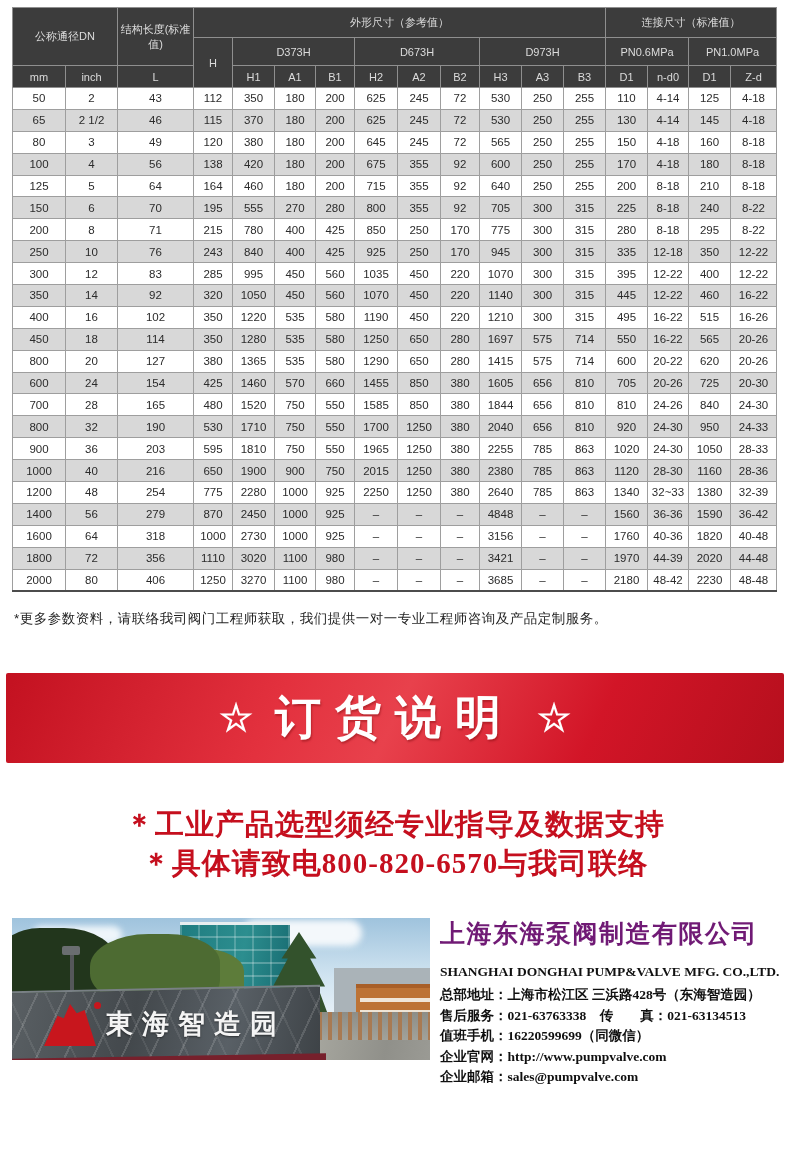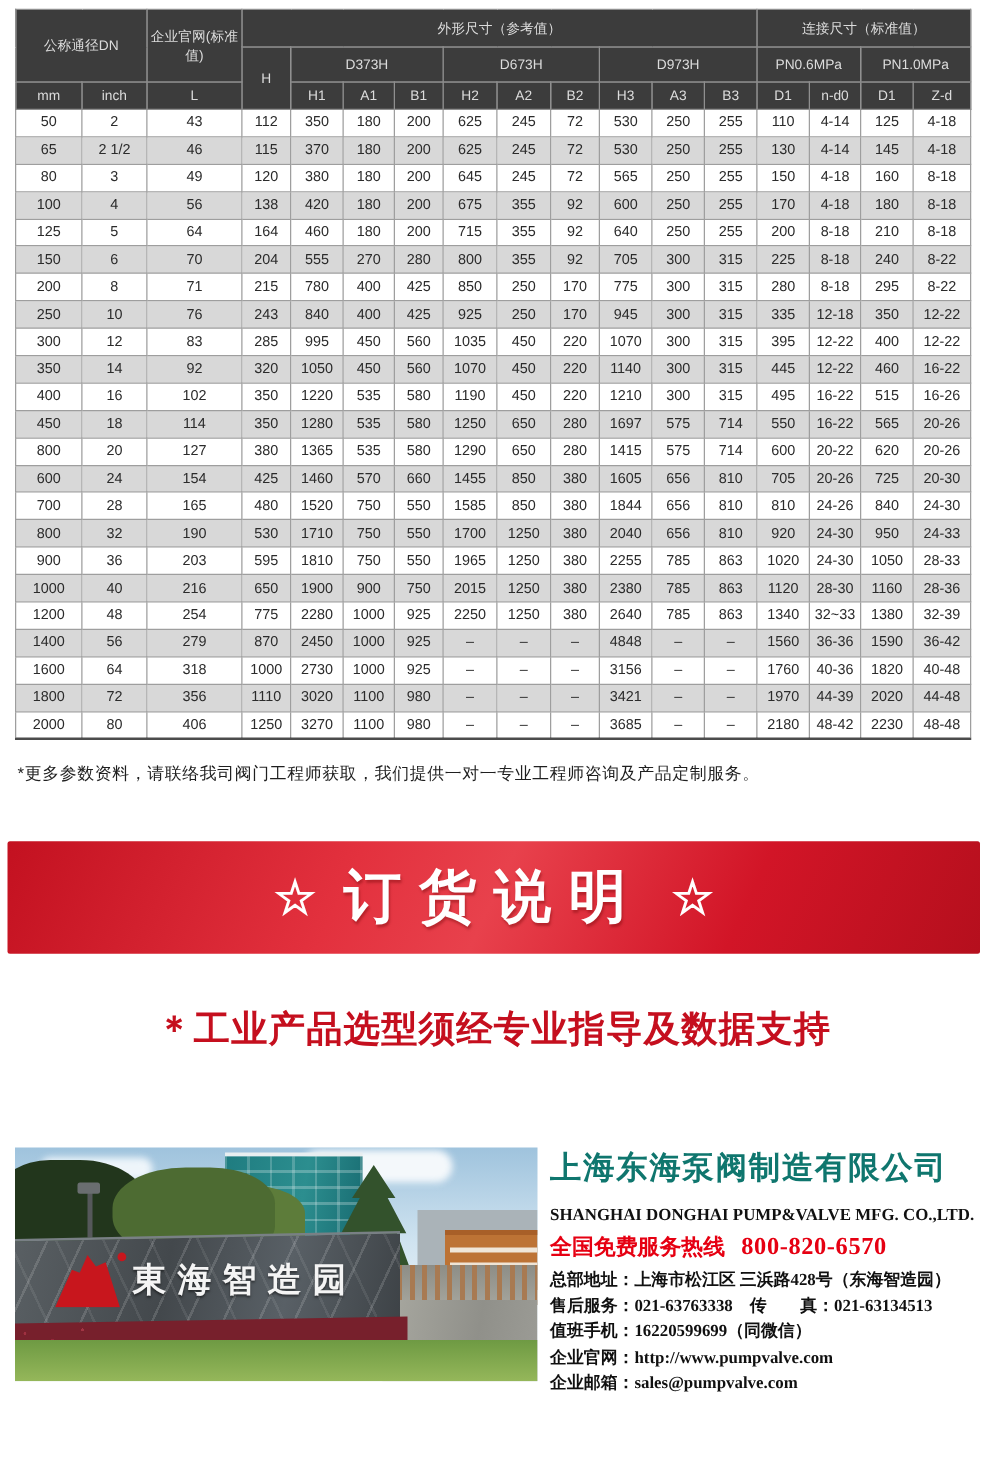--- a/index.html
+++ b/index.html
@@ -38,21 +38,21 @@
   .banner .star{color:#fff;font-size:38px;font-weight:bold;margin:0 22px;}
   .banner .title{color:#fff;font-size:46px;font-weight:bold;letter-spacing:14px;
     font-family:"Liberation Sans",sans-serif;text-shadow:1px 2px 2px rgba(100,0,0,.35);}
 
   
   .slogans{position:absolute;left:0;top:805px;width:790px;text-align:center;
     font-family:"Liberation Serif",serif;font-weight:bold;color:#c50f1e;}
   .slogans .line{font-size:29px;line-height:39px;letter-spacing:1px;}
 
   
-  .photo{position:absolute;left:12px;top:918px;width:418px;height:187px;overflow:hidden;
+  .photo{position:absolute;left:12px;top:918px;width:418px;height:142px;overflow:hidden;
     background:linear-gradient(#9fc3dd 0%,#cfe3f0 40%,#e9f2f8 70%);}
   .photo *{position:absolute;}
   .p-cloud1{left:230px;top:2px;width:120px;height:26px;background:#f4f8fb;border-radius:20px;filter:blur(3px);}
   .p-cloud2{left:20px;top:8px;width:90px;height:18px;background:#eef5fa;border-radius:18px;filter:blur(3px);}
   .p-glass{left:168px;top:4px;width:110px;height:78px;background:
     repeating-linear-gradient(0deg,rgba(255,255,255,.25) 0 2px,transparent 2px 13px),
     repeating-linear-gradient(90deg,rgba(255,255,255,.2) 0 2px,transparent 2px 18px),
     linear-gradient(100deg,#1f7c80,#2c8e8f 55%,#176a70);border-top:3px solid #e8eef0;}
   .p-trees-left{left:-14px;top:10px;width:120px;height:80px;background:#22361c;border-radius:35% 45% 40% 30%;}
   .p-trees-mid{left:78px;top:16px;width:130px;height:72px;background:#4d6b32;border-radius:45% 40% 35% 45%;
@@ -84,21 +84,21 @@
     background:
       radial-gradient(circle 3px at 12px 8px,#a03040 40%,transparent 41%),
       radial-gradient(circle 3px at 34px 14px,#93293a 40%,transparent 41%),
       radial-gradient(circle 3px at 58px 6px,#a23544 40%,transparent 41%),
       #77202c;}
   .p-lawn{left:0;top:154px;width:418px;height:33px;background:linear-gradient(#6e9a43,#95b75a);}
   .p-pole{left:58px;top:32px;width:4px;height:40px;background:#55585a;}
   .p-cam{left:50px;top:28px;width:18px;height:9px;background:#6a6e70;border-radius:2px;}
 
   .footer-info{position:absolute;left:440px;top:917px;width:344px;}
-  .company-cn{font-size:25px;font-weight:bold;color:#0f766e;letter-spacing:1.5px;white-space:nowrap;}
+  .company-cn{font-size:25px;font-weight:bold;color:#701a75;letter-spacing:1.5px;white-space:nowrap;}
   .company-en{font-size:13.5px;font-weight:bold;font-family:"Liberation Serif",serif;color:#111;
     margin-top:14px;white-space:nowrap;}
   .hotline{margin-top:5px;font-family:"Liberation Serif",serif;font-weight:bold;color:#e60012;white-space:nowrap;}
   .hotline .hl-label{font-size:17.5px;}
   .hotline .hl-num{font-size:19.5px;margin-left:9px;letter-spacing:0.5px;}
   .contacts{margin-top:5px;font-family:"Liberation Serif",serif;font-weight:bold;
     font-size:13.5px;line-height:20.5px;color:#101010;}
   .contacts div{white-space:nowrap;}
 </style>
 </head>
@@ -121,21 +121,21 @@
         <col style="width: 42px;">
         <col style="width: 42px;">
         <col style="width: 42px;">
         <col style="width: 41px;">
         <col style="width: 42px;">
         <col style="width: 46px;">
       </colgroup>
       <thead>
         <tr class="h1">
           <th colspan="2" rowspan="2" data-name="column-header">公称通径DN</th>
-          <th rowspan="2" data-name="column-header">企业官网(标准值)</th>
+          <th rowspan="2" data-name="column-header">结构长度(标准值)</th>
           <th colspan="10" data-name="column-header">外形尺寸（参考值）</th>
           <th colspan="4" data-name="column-header">连接尺寸（标准值）</th>
         </tr>
         <tr class="h2">
           <th rowspan="2" data-name="column-header">H</th>
           <th colspan="3" data-name="column-header">D373H</th>
           <th colspan="3" data-name="column-header">D673H</th>
           <th colspan="3" data-name="column-header">D973H</th>
           <th colspan="2" data-name="column-header">PN0.6MPa</th>
           <th colspan="2" data-name="column-header">PN1.0MPa</th>
@@ -252,21 +252,21 @@
           <td data-name="table-cell">255</td>
           <td data-name="table-cell">200</td>
           <td data-name="table-cell">8-18</td>
           <td data-name="table-cell">210</td>
           <td data-name="table-cell">8-18</td>
         </tr>
         <tr data-name="table-row" class="alt">
           <td data-name="table-cell">150</td>
           <td data-name="table-cell">6</td>
           <td data-name="table-cell">70</td>
-          <td data-name="table-cell">204</td>
+          <td data-name="table-cell">195</td>
           <td data-name="table-cell">555</td>
           <td data-name="table-cell">270</td>
           <td data-name="table-cell">280</td>
           <td data-name="table-cell">800</td>
           <td data-name="table-cell">355</td>
           <td data-name="table-cell">92</td>
           <td data-name="table-cell">705</td>
           <td data-name="table-cell">300</td>
           <td data-name="table-cell">315</td>
           <td data-name="table-cell">225</td>
@@ -604,20 +604,21 @@
 <div class="note" data-name="note-text">*更多参数资料，请联络我司阀门工程师获取，我们提供一对一专业工程师咨询及产品定制服务。</div>
 
 <div class="banner" data-name="order-instructions-banner">
   <span class="star" data-name="star-icon">☆</span>
   <span class="title" data-name="banner-title">订货说明</span>
   <span class="star" data-name="star-icon">☆</span>
 </div>
 
 <div class="slogans" data-name="slogan-block">
   <div class="line" data-name="slogan-line">＊工业产品选型须经专业指导及数据支持</div>
+  <div class="line" data-name="slogan-line">＊具体请致电800-820-6570与我司联络</div>
 </div>
 
 <div class="photo" data-name="factory-photo">
   <div class="p-cloud1" data-name="cloud-shape"></div>
   <div class="p-cloud2" data-name="cloud-shape"></div>
   <div class="p-trees-left" data-name="trees"></div>
   <div class="p-glass" data-name="glass-building"></div>
   <div class="p-trees-mid" data-name="trees"></div>
   <div class="p-pine" data-name="pine-tree"></div>
   <div class="p-graybldg" data-name="building"></div>
@@ -633,24 +634,20 @@
   <div class="p-logo" data-name="donghai-logo-icon"></div>
   <div class="p-logo-dot" data-name="donghai-logo-dot"></div>
   <div class="p-sign" data-name="wall-sign-text">東海智造园</div>
   <div class="p-flowers" data-name="flower-bed"></div>
   <div class="p-lawn" data-name="lawn"></div>
 </div>
 
 <div class="footer-info" data-name="company-info">
   <div class="company-cn" data-name="company-name-cn">上海东海泵阀制造有限公司</div>
   <div class="company-en" data-name="company-name-en">SHANGHAI DONGHAI PUMP&amp;VALVE MFG. CO.,LTD.</div>
-  <div class="hotline" data-name="service-hotline">
-    <span class="hl-label" data-name="hotline-label">全国免费服务热线</span>
-    <span class="hl-num" data-name="hotline-number">800-820-6570</span>
-  </div>
   <div class="contacts" data-name="contact-list">
     <div data-name="contact-line-address">总部地址：上海市松江区 三浜路428号（东海智造园）</div>
     <div data-name="contact-line-service-fax">售后服务：021-63763338　传　　真：021-63134513</div>
     <div data-name="contact-line-mobile">值班手机：16220599699（同微信）</div>
     <div data-name="contact-line-website">企业官网：http://www.pumpvalve.com</div>
     <div data-name="contact-line-email">企业邮箱：sales@pumpvalve.com</div>
   </div>
 </div>
 
 </body></html>

